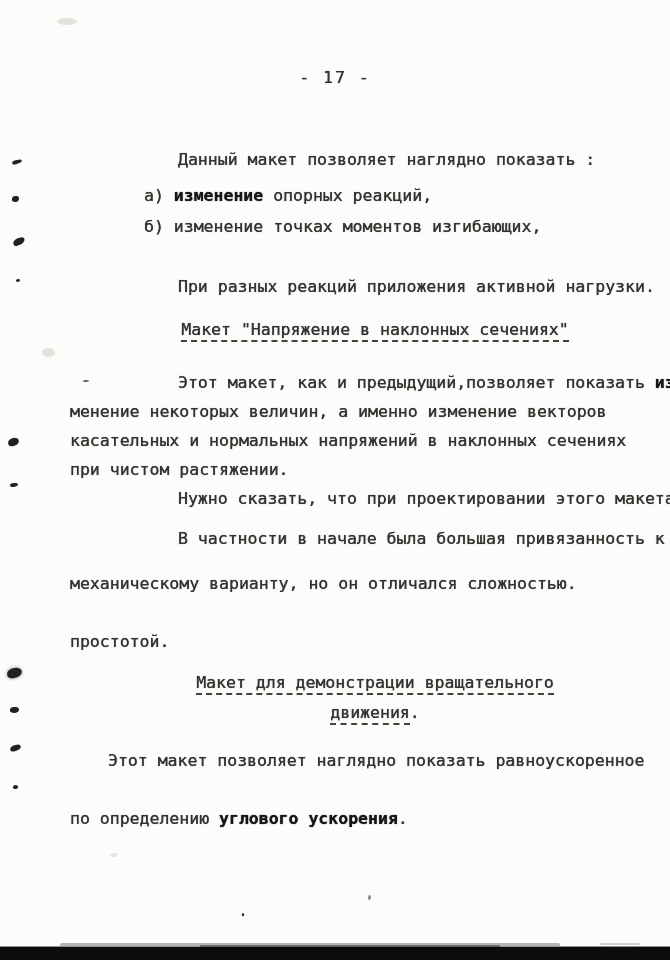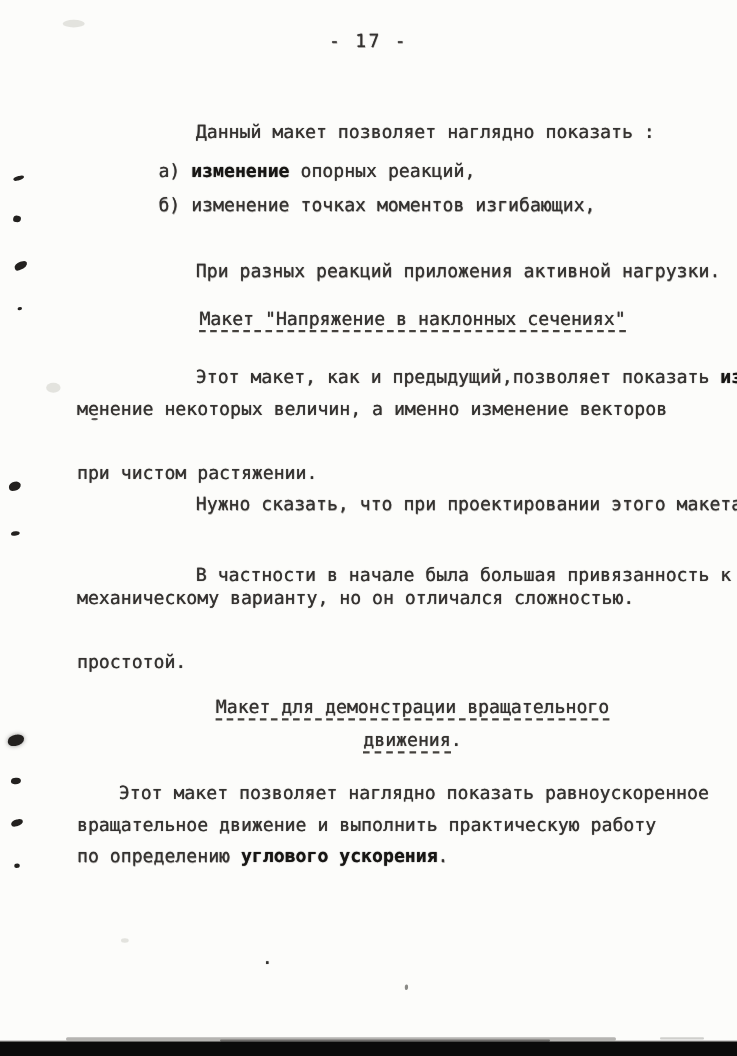--- a/index.html
+++ b/index.html
@@ -5,20 +5,21 @@
   html,body { margin:0; padding:0; background:#dedede; }
   .scan {
     position:relative; width:670px; height:960px;
     background:#fcfcfa; overflow:hidden;
     font-family:"DejaVu Sans Mono","Liberation Mono",monospace;
     font-size:16.5px; color:#343230;
   }
   .tl {
     position:absolute; white-space:pre; line-height:21px;
     text-shadow:0 0 0.8px rgba(40,36,33,0.75), 0.3px 0.3px 0.4px rgba(60,56,52,0.4);
+    margin-top:40px;
   }
   .center { left:80px; right:0; text-align:center; }
   .pagecenter { left:0; right:0; text-align:center; letter-spacing:2px; }
   .b { font-weight:700; color:#171614; text-shadow:0 0 1px rgba(10,8,6,0.9); }
   .ul { border-bottom:2px dashed #44413d; padding-bottom:1px; }
   .speck { position:absolute; background:#23211f; border-radius:55% 45% 60% 40%; }
   .faint { position:absolute; background:#d6d6d0; opacity:.65; border-radius:50%; }
   .streak { position:absolute; background:#6e6c68; opacity:.5; border-radius:2px; }
   .band { position:absolute; left:0; right:0; bottom:0; height:13px; background:#0b0b0b; }
   .band-top { position:absolute; left:0; right:0; bottom:12px; height:2px; background:#3c3a38; opacity:.55; }
@@ -34,31 +35,31 @@
 
   <div class="tl" style="top:145px;left:144px"><span>а) </span><span class="b">изменение</span><span> опорных реакций,</span></div>
 
   <div class="tl" style="top:176px;left:144px">б) изменение точках моментов изгибающих,</div>
   <div class="tl" style="top:236px;left:178px">При разных реакций приложения активной нагрузки.</div>
 
   <div class="tl center" style="top:279px"><span class="ul">Макет "Напряжение в наклонных сечениях"</span></div>
 
   <div class="tl" style="top:332px;left:178px"><span>Этот макет, как и предыдущий,позволяет показать </span><span class="b">из</span></div>
   <div class="tl" style="top:361px;left:70px">менение некоторых величин, а именно изменение векторов</div>
+  <div class="tl" style="top:390px;left:70px">касательных и нормальных напряжений в наклонных сечениях</div>
   <div class="tl" style="top:419px;left:70px">при чистом растяжении.</div>
   <div class="tl" style="top:448px;left:178px">Нужно сказать, что при проектировании этого макета</div>
-  <div class="tl" style="top:512px;left:178px">В частности в начале была большая привязанность к</div>
+  <div class="tl" style="top:488px;left:178px">В частности в начале была большая привязанность к</div>
   <div class="tl" style="top:533px;left:70px">механическому варианту, но он отличался сложностью.</div>
   <div class="tl" style="top:591px;left:70px">простотой.</div>
 
   <div class="tl center" style="top:632px"><span class="ul">Макет для демонстрации вращательного</span></div>
   <div class="tl" style="top:710px;left:108px">Этот макет позволяет наглядно показать равноускоренное</div>
 
   <div class="tl center" style="top:662px"><span class="ul">движения</span><span>.</span></div>
-  <div class="tl" style="top:739px;left:70px">вращательное движение и выполнить практическую работу</div>
   <div class="tl" style="top:768px;left:70px"><span>по определению </span><span class="b">углового ускорения</span><span>.</span></div>
 
   <div class="tl" style="top:860px;left:238px">.</div>
 
   <div class="speck" style="left:12px;top:160px;width:10px;height:4px;transform:rotate(-12deg)"></div>
   <div class="speck" style="left:12px;top:196px;width:7px;height:6px;transform:rotate(8deg)"></div>
   <div class="speck" style="left:13px;top:238px;width:12px;height:7px;transform:rotate(-18deg);border-radius:60% 40% 70% 30%"></div>
   <div class="speck" style="left:16px;top:279px;width:4px;height:3px"></div>
   <div class="speck" style="left:8px;top:438px;width:11px;height:8px;transform:rotate(-10deg)"></div>
   <div class="speck" style="left:10px;top:483px;width:8px;height:4px;transform:rotate(-5deg)"></div>

